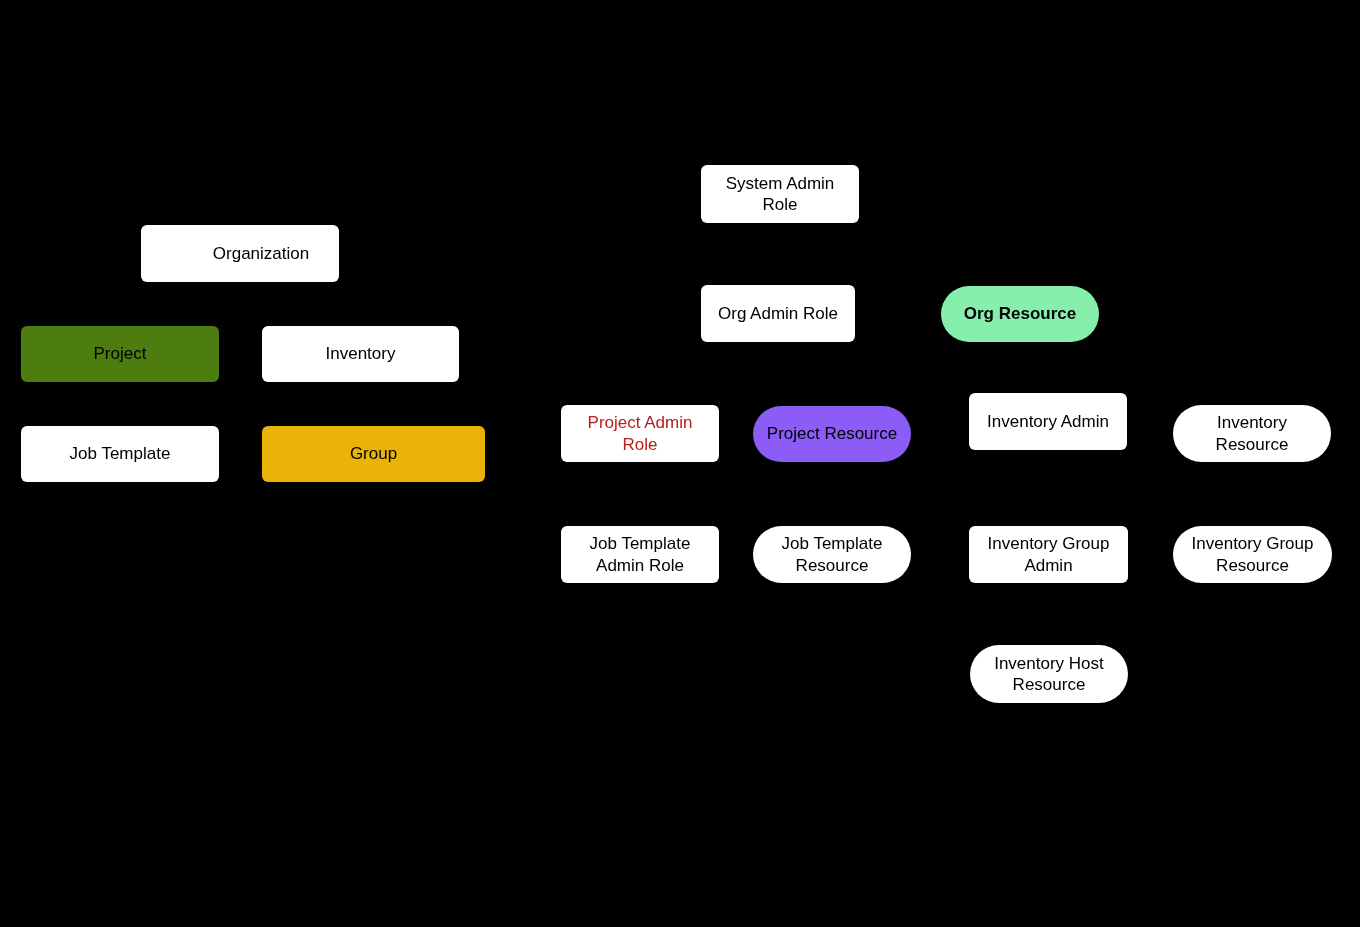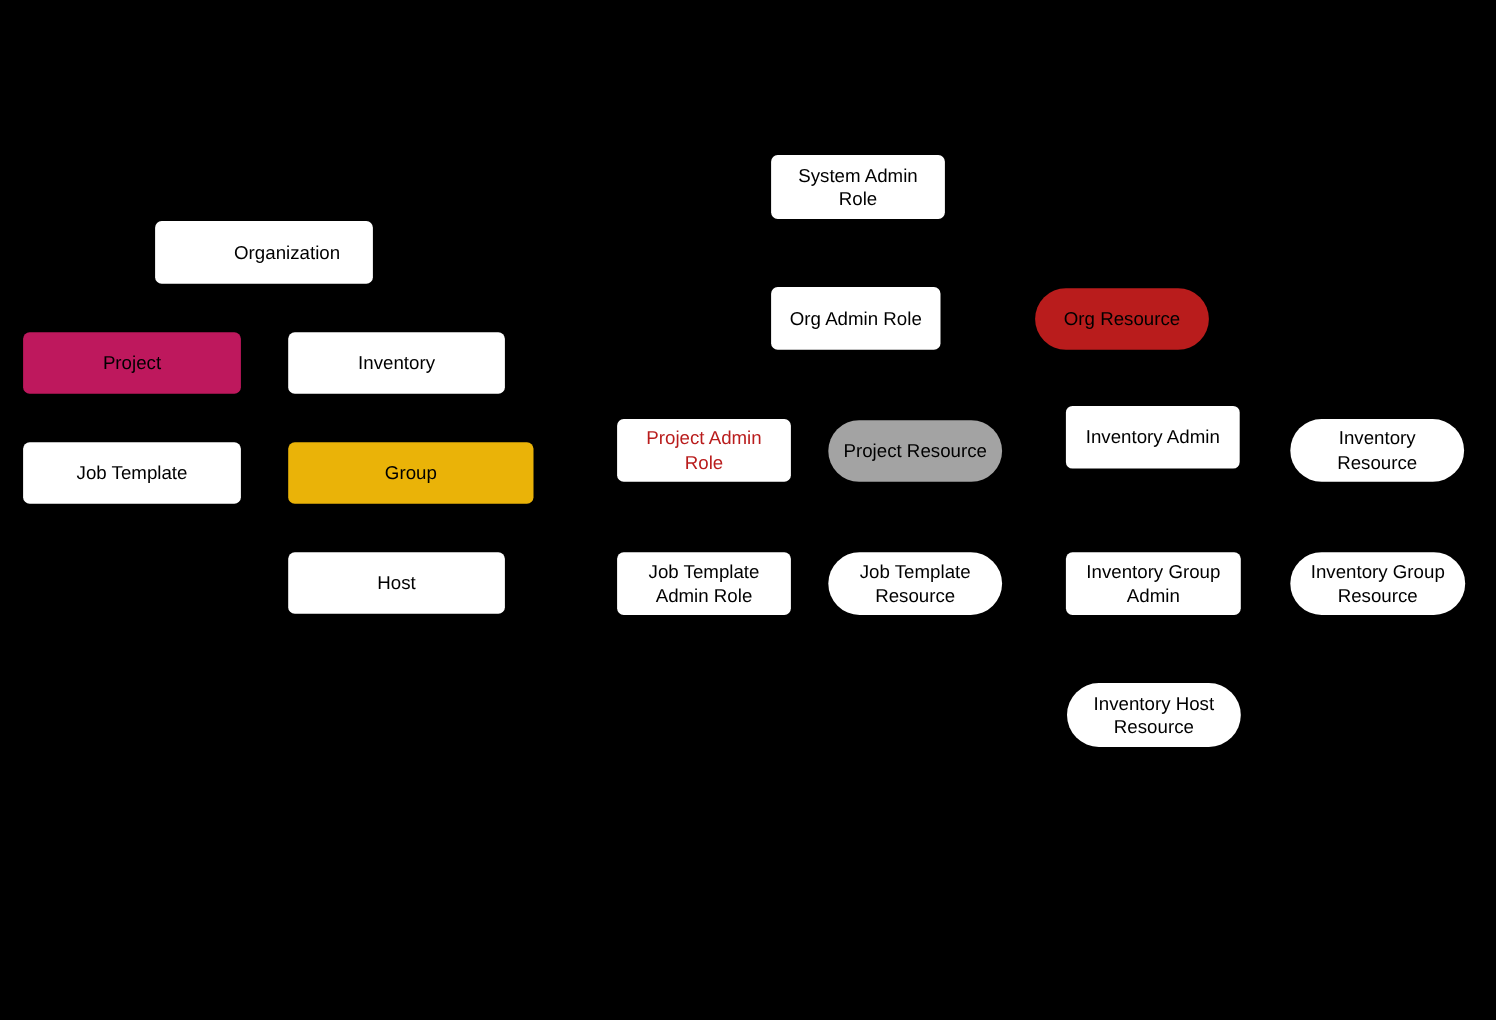--- a/index.html
+++ b/index.html
@@ -21,45 +21,45 @@
     color: #000000;
     display: flex;
     align-items: center;
     justify-content: center;
     text-align: center;
     font-size: 17px;
     line-height: 1.24;
     white-space: pre-line;
     box-sizing: border-box;
     padding: 2px 6px;
+    margin-top: 24px;
   }
   .node.rect {
     border-radius: 6px;
   }
   .node.pill {
     border-radius: 29px;
   }
 </style>
 </head>
 <body style="background: rgb(0, 0, 0);">
 
 <div id="stage" style="background: rgb(0, 0, 0);">
     <div class="node rect" style="left: 141px; top: 201px; width: 198px; height: 57px; background: rgb(255, 255, 255); color: rgb(0, 0, 0); padding-left: 48px;">Organization</div>
-    <div class="node rect" style="left: 21px; top: 302px; width: 198px; height: 56px; background: #be185d; color: rgb(0, 0, 0);">Project</div>
+    <div class="node rect" style="left: 21px; top: 302px; width: 198px; height: 56px; background: #4d7c0f; color: rgb(0, 0, 0);">Project</div>
     <div class="node rect" style="left: 262px; top: 302px; width: 197px; height: 56px; background: rgb(255, 255, 255); color: rgb(0, 0, 0);">Inventory</div>
     <div class="node rect" style="left: 21px; top: 402px; width: 198px; height: 56px; background: rgb(255, 255, 255); color: rgb(0, 0, 0);">Job Template</div>
     <div class="node rect" style="left: 262px; top: 402px; width: 223px; height: 56px; background: #eab308; color: rgb(0, 0, 0);">Group</div>
-    <div class="node rect" style="left: 262px; top: 502px; width: 197px; height: 56px; background: rgb(255, 255, 255); color: rgb(0, 0, 0);">Host</div>
     <div class="node rect" style="left: 701px; top: 141px; width: 158px; height: 58px; background: rgb(255, 255, 255); color: rgb(0, 0, 0);">System Admin
 Role</div>
     <div class="node rect" style="left: 701px; top: 261px; width: 154px; height: 57px; background: rgb(255, 255, 255); color: rgb(0, 0, 0);">Org Admin Role</div>
-    <div class="node pill" style="left: 941px; top: 262px; width: 158px; height: 56px; background: #b91c1c; color: rgb(0, 0, 0);">Org Resource</div>
+    <div class="node pill" style="left: 941px; top: 262px; width: 158px; height: 56px; background: #86efac; color: rgb(0, 0, 0); font-weight: bold;">Org Resource</div>
     <div class="node rect" style="left: 561px; top: 381px; width: 158px; height: 57px; background: rgb(255, 255, 255); color: #b91c1c;">Project Admin
 Role</div>
-    <div class="node pill" style="left: 753px; top: 382px; width: 158px; height: 56px; background: #a3a3a3; color: rgb(0, 0, 0);">Project Resource</div>
+    <div class="node pill" style="left: 753px; top: 382px; width: 158px; height: 56px; background: #8b5cf6; color: rgb(0, 0, 0);">Project Resource</div>
     <div class="node rect" style="left: 969px; top: 369px; width: 158px; height: 57px; background: rgb(255, 255, 255); color: rgb(0, 0, 0);">Inventory Admin</div>
     <div class="node pill" style="left: 1173px; top: 381px; width: 158px; height: 57px; background: rgb(255, 255, 255); color: rgb(0, 0, 0);">Inventory
 Resource</div>
     <div class="node rect" style="left: 561px; top: 502px; width: 158px; height: 57px; background: rgb(255, 255, 255); color: rgb(0, 0, 0);">Job Template
 Admin Role</div>
     <div class="node pill" style="left: 753px; top: 502px; width: 158px; height: 57px; background: rgb(255, 255, 255); color: rgb(0, 0, 0);">Job Template
 Resource</div>
     <div class="node rect" style="left: 969px; top: 502px; width: 159px; height: 57px; background: rgb(255, 255, 255); color: rgb(0, 0, 0);">Inventory Group
 Admin</div>
     <div class="node pill" style="left: 1173px; top: 502px; width: 159px; height: 57px; background: rgb(255, 255, 255); color: rgb(0, 0, 0);">Inventory Group

